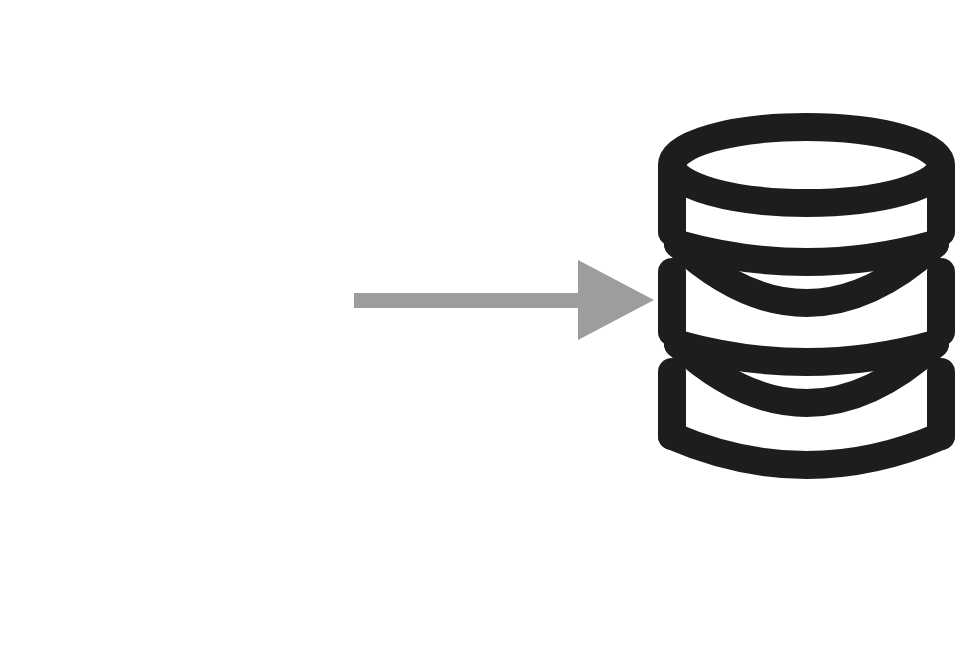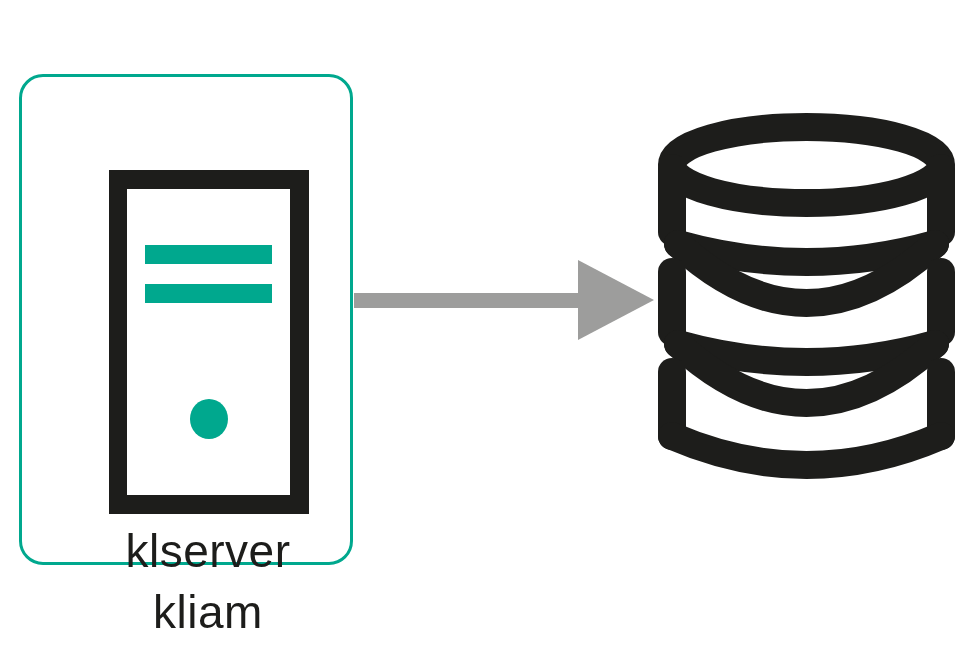--- a/index.html
+++ b/index.html
@@ -116,35 +116,20 @@
   .db-fill {
     fill: #ffffff;
     stroke: none;
   }
 </style>
 </head>
 <body>
 
 <div class="canvas">
 
-  <div class="server-box">
-
-    <div>
-      <div class="tower-frame"></div>
-      <div class="tower-inner"></div>
-      <div class="tower-bar-1"></div>
-      <div class="tower-bar-2"></div>
-      <div class="tower-power-dot"></div>
-    </div>
-
-    <div class="server-label">
-      <div>klserver</div>
-      <div>kliam</div>
-    </div>
-  </div>
 
   <div>
     <div class="arrow-shaft"></div>
     <div class="arrow-head"></div>
   </div>
 
   <svg class="db-svg" viewBox="630 90 340 410" xmlns="http://www.w3.org/2000/svg">
 
     <path class="db-fill" d="M 672 165 A 134.5 38 0 0 1 941 165 L 941 436 Q 806.5 494 672 436 Z"></path>
 

